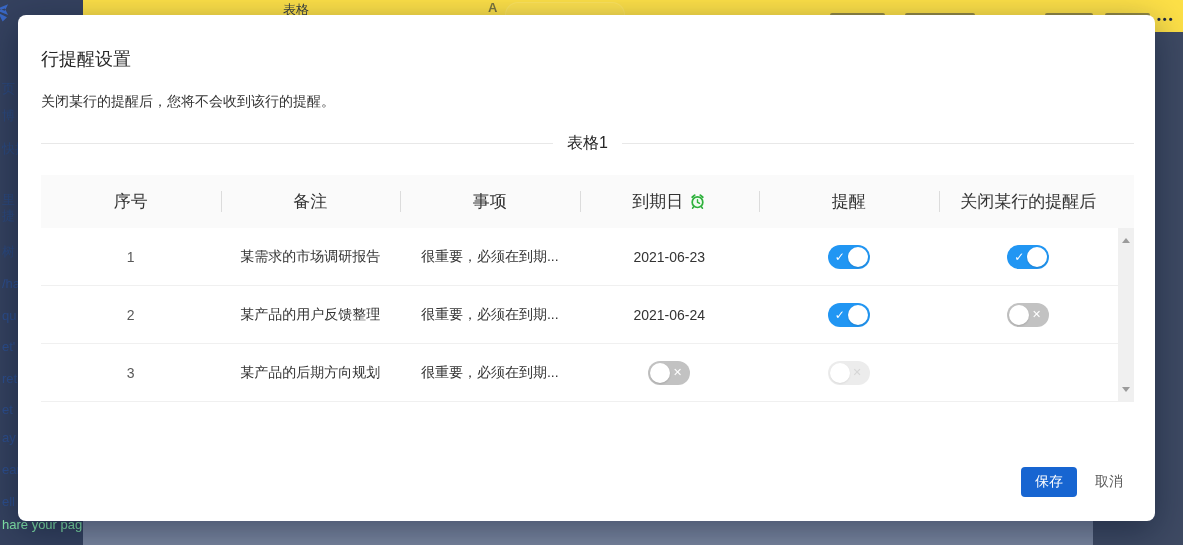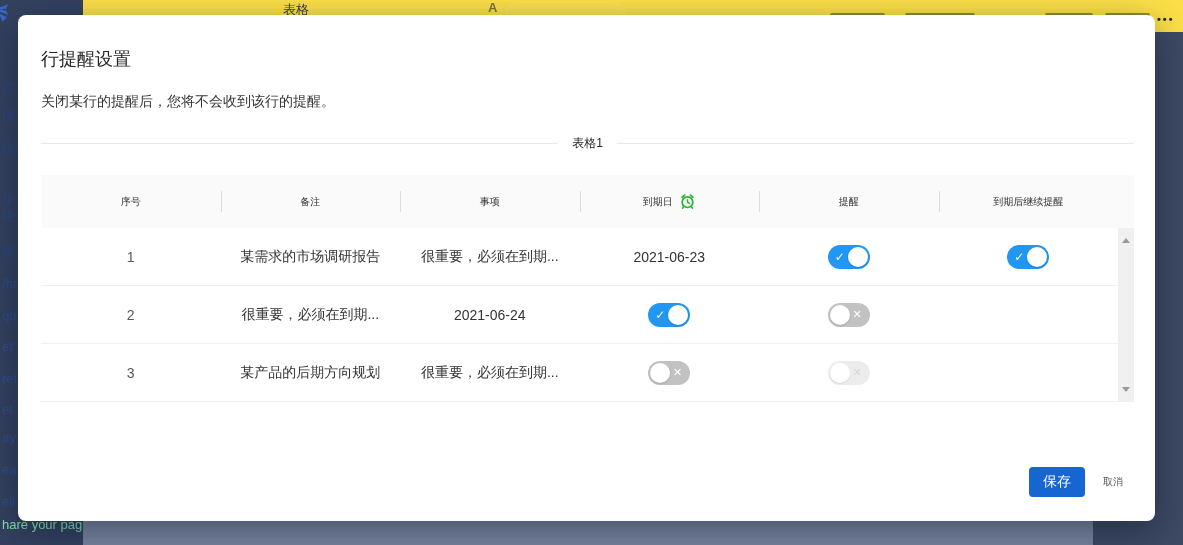--- a/index.html
+++ b/index.html
@@ -27,26 +27,26 @@
   
   .modal {
     position:absolute; left:18px; top:15px; width:1137px; height:506px;
     background:#fff; border-radius:8px;
     box-shadow:0 10px 36px rgba(5,15,40,.45);
   }
   .m-title { position:absolute; left:23px; top:32px; font-size:18px; font-weight:500; color:#262626; }
   .m-desc  { position:absolute; left:23px; top:78px; font-size:14px; color:#333; }
   .m-divider { position:absolute; left:23px; top:118px; width:1093px; height:20px; display:flex; align-items:center; }
   .m-divider .line { flex:1; height:1px; background:#e8e8e8; }
-  .m-divider .lbl { padding:0 14px; font-size:12px; color:#262626;text-align:right; }
+  .m-divider .lbl { padding:0 14px; font-size:16px; color:#262626;text-align:right; }
 
   
   .m-table { position:absolute; left:23px; top:160px; width:1093px; }
   .thead { display:flex; width:1093px; height:53px; background:#fafafa; align-items:center; }
-  .th { width:179.5px; text-align:center; font-size:10px; color:#333; position:relative;
+  .th { width:179.5px; text-align:center; font-size:17px; color:#333; position:relative;
         display:flex; align-items:center; justify-content:center; gap:6px; height:100%; }
   .th + .th::before { content:""; position:absolute; left:0; top:16px; width:1px; height:21px; background:#dcdcdc; }
   .th-cap { width:16px; height:100%; background:#fafafa; }
   .tbody { position:relative; width:1093px; height:174px; }
   .trow { display:flex; width:1077px; height:58px; align-items:center; border-bottom:1px solid #f0f0f0; background:#fff; }
   .td { width:179.5px; text-align:center; font-size:14px; color:#333;
         display:flex; align-items:center; justify-content:center;
         white-space:nowrap; overflow:hidden; }
   .td.idx { color:#595959; }
 
@@ -66,21 +66,21 @@
 
   
   .scrollbar { position:absolute; right:0; top:0; width:16px; height:174px; background:#f0f0f0; cursor:default; }
   .sb-arrow { position:absolute; left:4px; width:0; height:0; border-left:4px solid transparent; border-right:4px solid transparent; }
   .sb-up   { top:10px; border-bottom:5px solid #9b9b9b; }
   .sb-down { bottom:10px; border-top:5px solid #9b9b9b; }
 
   
   .m-footer { position:absolute; right:32px; bottom:24px; display:flex; align-items:center; gap:18px; }
   .btn-save { background:#1765d1; color:#fff; border:none; border-radius:4px; height:30px; padding:0 14px; font-size:14px; cursor:pointer; font-family:inherit; }
-  .btn-cancel { background:none; border:none; color:#595959; font-size:10px; cursor:pointer; font-family:Liberation Mono, monospace; padding:0; }
+  .btn-cancel { background:none; border:none; color:#595959; font-size:14px; cursor:pointer; font-family:Liberation Mono, monospace; padding:0; }
 
   .alarm-icon { width:17px; height:17px; display:inline-block; }
 </style>
 </head>
 <body>
 
 <div class="bg">
   <div class="bg-topbar">
     <span class="bg-tab">表格</span>
     <span class="bg-a">A</span>
@@ -145,21 +145,21 @@
           <path d="M12 9.5 V13 L15 14.5" stroke="#2eb13c" stroke-width="2" stroke-linecap="round"></path>
           <path d="M4.5 6 L8 3" stroke="#2eb13c" stroke-width="2.6" stroke-linecap="round"></path>
           <path d="M19.5 6 L16 3" stroke="#2eb13c" stroke-width="2.6" stroke-linecap="round"></path>
           <path d="M6.5 19.5 L5 21.5 M17.5 19.5 L19 21.5" stroke="#2eb13c" stroke-width="2.2" stroke-linecap="round"></path>
         </svg>
       </div>
       <div class="th">
           <span>提醒</span>
         </div>
       <div class="th">
-          <span>到期后继续提醒</span>
+          <span>关闭某行的提醒后</span>
         </div>
       <div class="th-cap"></div>
     </div>
 
     <div class="tbody">
 
       <div class="trow">
         <div class="td idx">1</div>
         <div class="td">某需求的市场调研报告</div>
         <div class="td">很重要，必须在到期...</div>
@@ -175,20 +175,21 @@
           <div class="toggle on">
             <span class="t-check">✓</span>
 
             <span class="knob"></span>
           </div>
         </div>
       </div>
 
       <div class="trow">
         <div class="td idx">2</div>
+        <div class="td">某产品的用户反馈整理</div>
         <div class="td">很重要，必须在到期...</div>
         <div class="td">2021-06-24</div>
         <div class="td">
           <div class="toggle on">
             <span class="t-check">✓</span>
 
             <span class="knob"></span>
           </div>
         </div>
         <div class="td">

